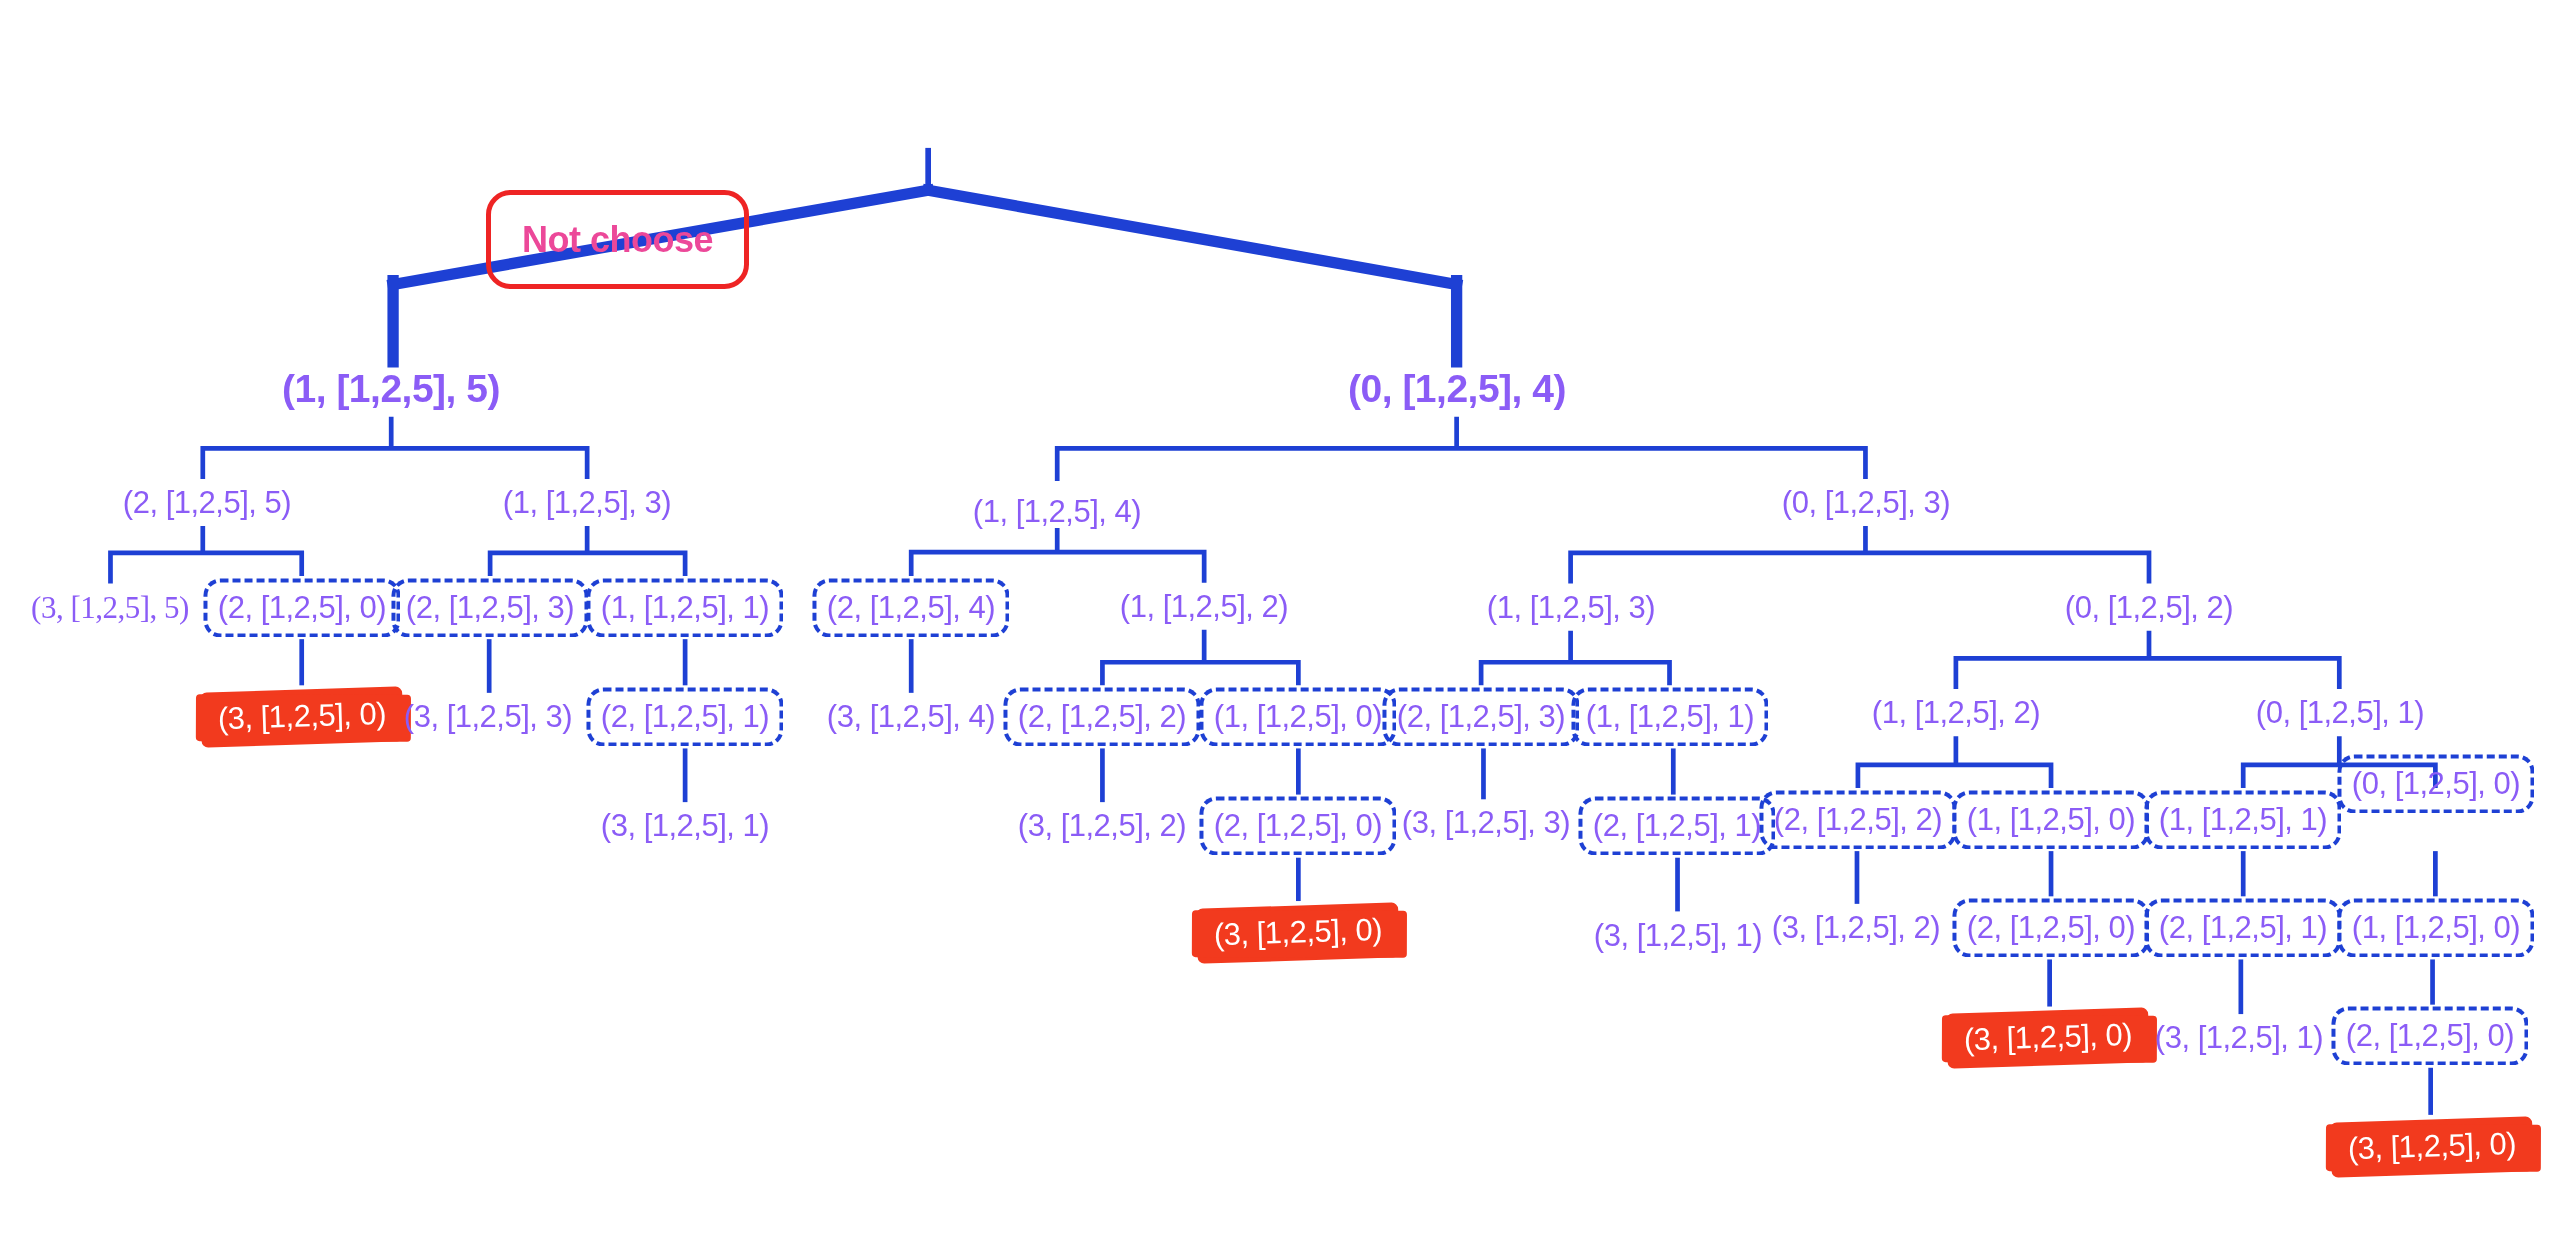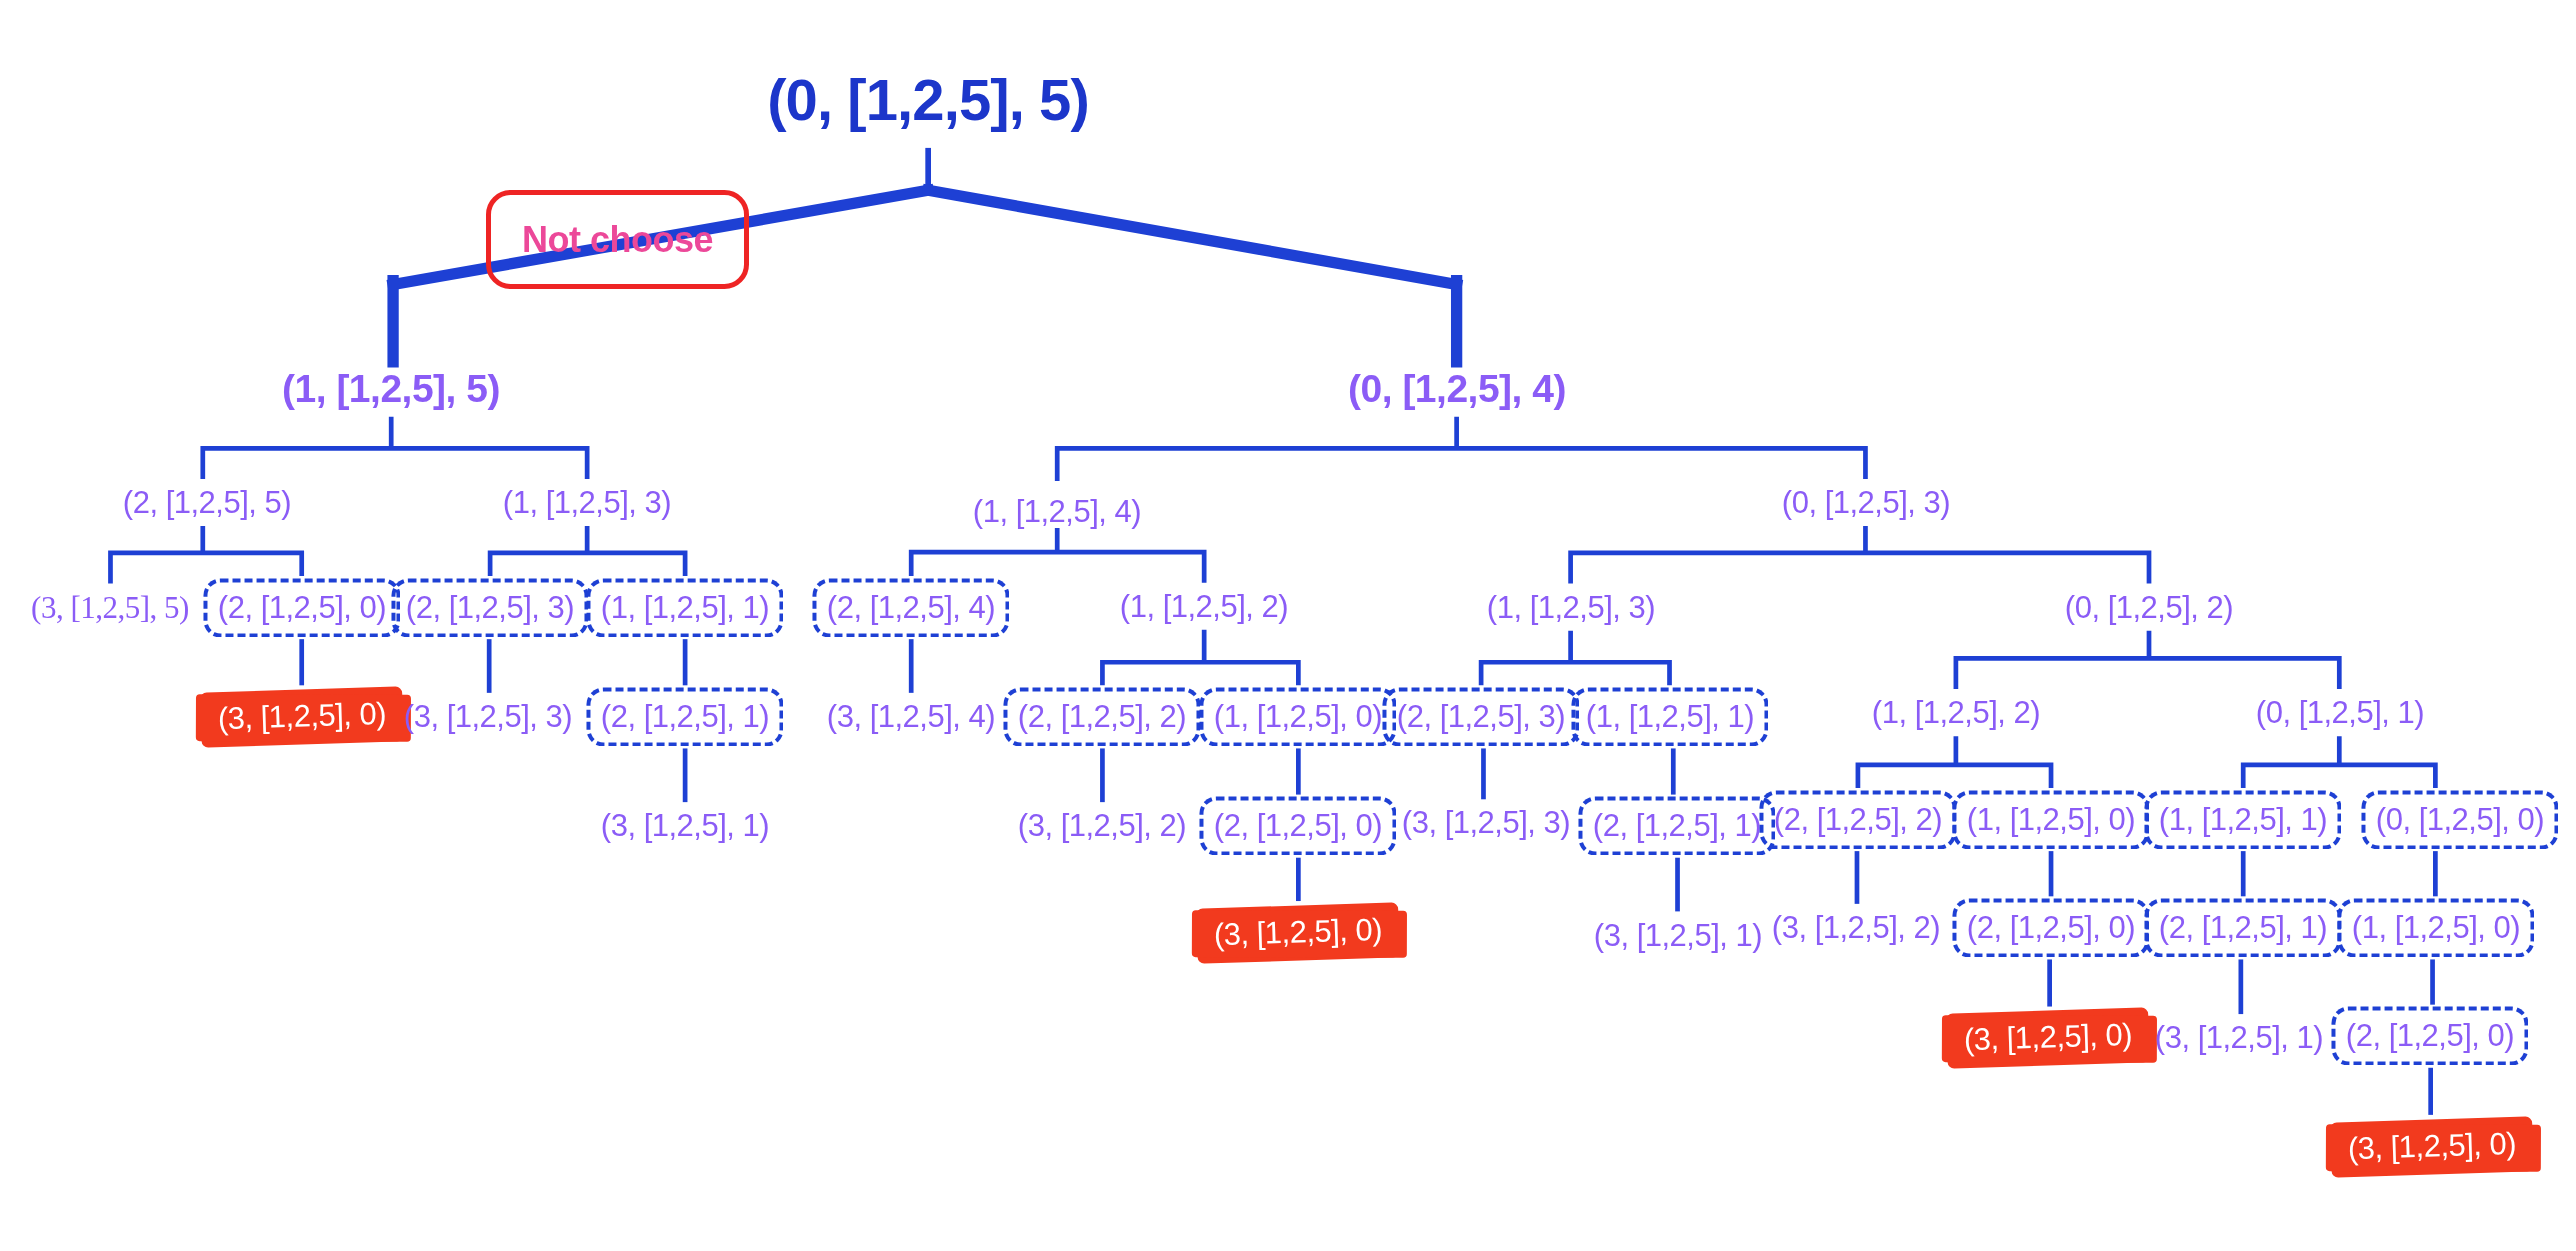--- a/index.html
+++ b/index.html
@@ -73,21 +73,20 @@
       <line x1="2175.5" y1="1021" x2="2175.5" y2="1066" stroke="#1e40d4" stroke-width="5" stroke-linecap="square"></line>
       <line x1="2378.5" y1="1021" x2="2378.5" y2="1074" stroke="#1e40d4" stroke-width="5" stroke-linecap="square"></line>
       <line x1="2582" y1="1021" x2="2582" y2="1064" stroke="#1e40d4" stroke-width="5" stroke-linecap="square"></line>
       <line x1="2580" y1="1136" x2="2580" y2="1181" stroke="#1e40d4" stroke-width="5" stroke-linecap="square"></line>
     </svg>
 
   <div class="edge-label" id="label-not-choose">
     <span>Not choose</span>
   </div>
 
-<div class="node root" style="left: 928px; top: 100px;">(0, [1,2,5], 5)</div>
     <div class="node bold" style="left: 391px; top: 389px;">(1, [1,2,5], 5)</div>
     <div class="node bold" style="left: 1457px; top: 389px;">(0, [1,2,5], 4)</div>
     <div class="node plain" style="left: 207px; top: 503px;">(2, [1,2,5], 5)</div>
     <div class="node plain" style="left: 587px; top: 503px;">(1, [1,2,5], 3)</div>
     <div class="node plain" style="left: 1057px; top: 499px; margin-top: 13px;">(1, [1,2,5], 4)</div>
     <div class="node plain" style="left: 1866px; top: 503px;">(0, [1,2,5], 3)</div>
     <div class="node plain" style="left: 110px; top: 608px; font-family: Liberation Serif, serif;">(3, [1,2,5], 5)</div>
     <div class="node dashed" style="left: 302px; top: 608px;">(2, [1,2,5], 0)</div>
     <div class="node dashed" style="left: 490px; top: 608px;">(2, [1,2,5], 3)</div>
     <div class="node dashed" style="left: 685px; top: 608px;">(1, [1,2,5], 1)</div>
@@ -106,21 +105,21 @@
     <div class="node plain" style="left: 1956px; top: 713px;">(1, [1,2,5], 2)</div>
     <div class="node plain" style="left: 2340px; top: 713px;">(0, [1,2,5], 1)</div>
     <div class="node plain" style="left: 685px; top: 826px;">(3, [1,2,5], 1)</div>
     <div class="node plain" style="left: 1102px; top: 826px;">(3, [1,2,5], 2)</div>
     <div class="node dashed" style="left: 1298px; top: 826px;">(2, [1,2,5], 0)</div>
     <div class="node plain" style="left: 1486px; top: 823px;">(3, [1,2,5], 3)</div>
     <div class="node dashed" style="left: 1677px; top: 826px;">(2, [1,2,5], 1)</div>
     <div class="node dashed" style="left: 1858px; top: 820px;">(2, [1,2,5], 2)</div>
     <div class="node dashed" style="left: 2051px; top: 820px;">(1, [1,2,5], 0)</div>
     <div class="node dashed" style="left: 2243px; top: 820px;">(1, [1,2,5], 1)</div>
-    <div class="node dashed" style="left: 2436px; top: 820px; margin-left: 24px;">(0, [1,2,5], 0)</div>
+    <div class="node dashed" style="left: 2436px; top: 784px;">(0, [1,2,5], 0)</div>
     <div class="node highlight" style="left: 1298px; top: 933px;">(3, [1,2,5], 0)</div>
     <div class="node plain" style="left: 1678px; top: 936px;">(3, [1,2,5], 1)</div>
     <div class="node plain" style="left: 1856px; top: 928px;">(3, [1,2,5], 2)</div>
     <div class="node dashed" style="left: 2051px; top: 928px;">(2, [1,2,5], 0)</div>
     <div class="node dashed" style="left: 2243px; top: 928px;">(2, [1,2,5], 1)</div>
     <div class="node dashed" style="left: 2436px; top: 928px;">(1, [1,2,5], 0)</div>
     <div class="node highlight" style="left: 2048px; top: 1038px;">(3, [1,2,5], 0)</div>
     <div class="node plain" style="left: 2239px; top: 1038px;">(3, [1,2,5], 1)</div>
     <div class="node dashed" style="left: 2430px; top: 1036px;">(2, [1,2,5], 0)</div>
     <div class="node highlight" style="left: 2432px; top: 1147px;">(3, [1,2,5], 0)</div>

